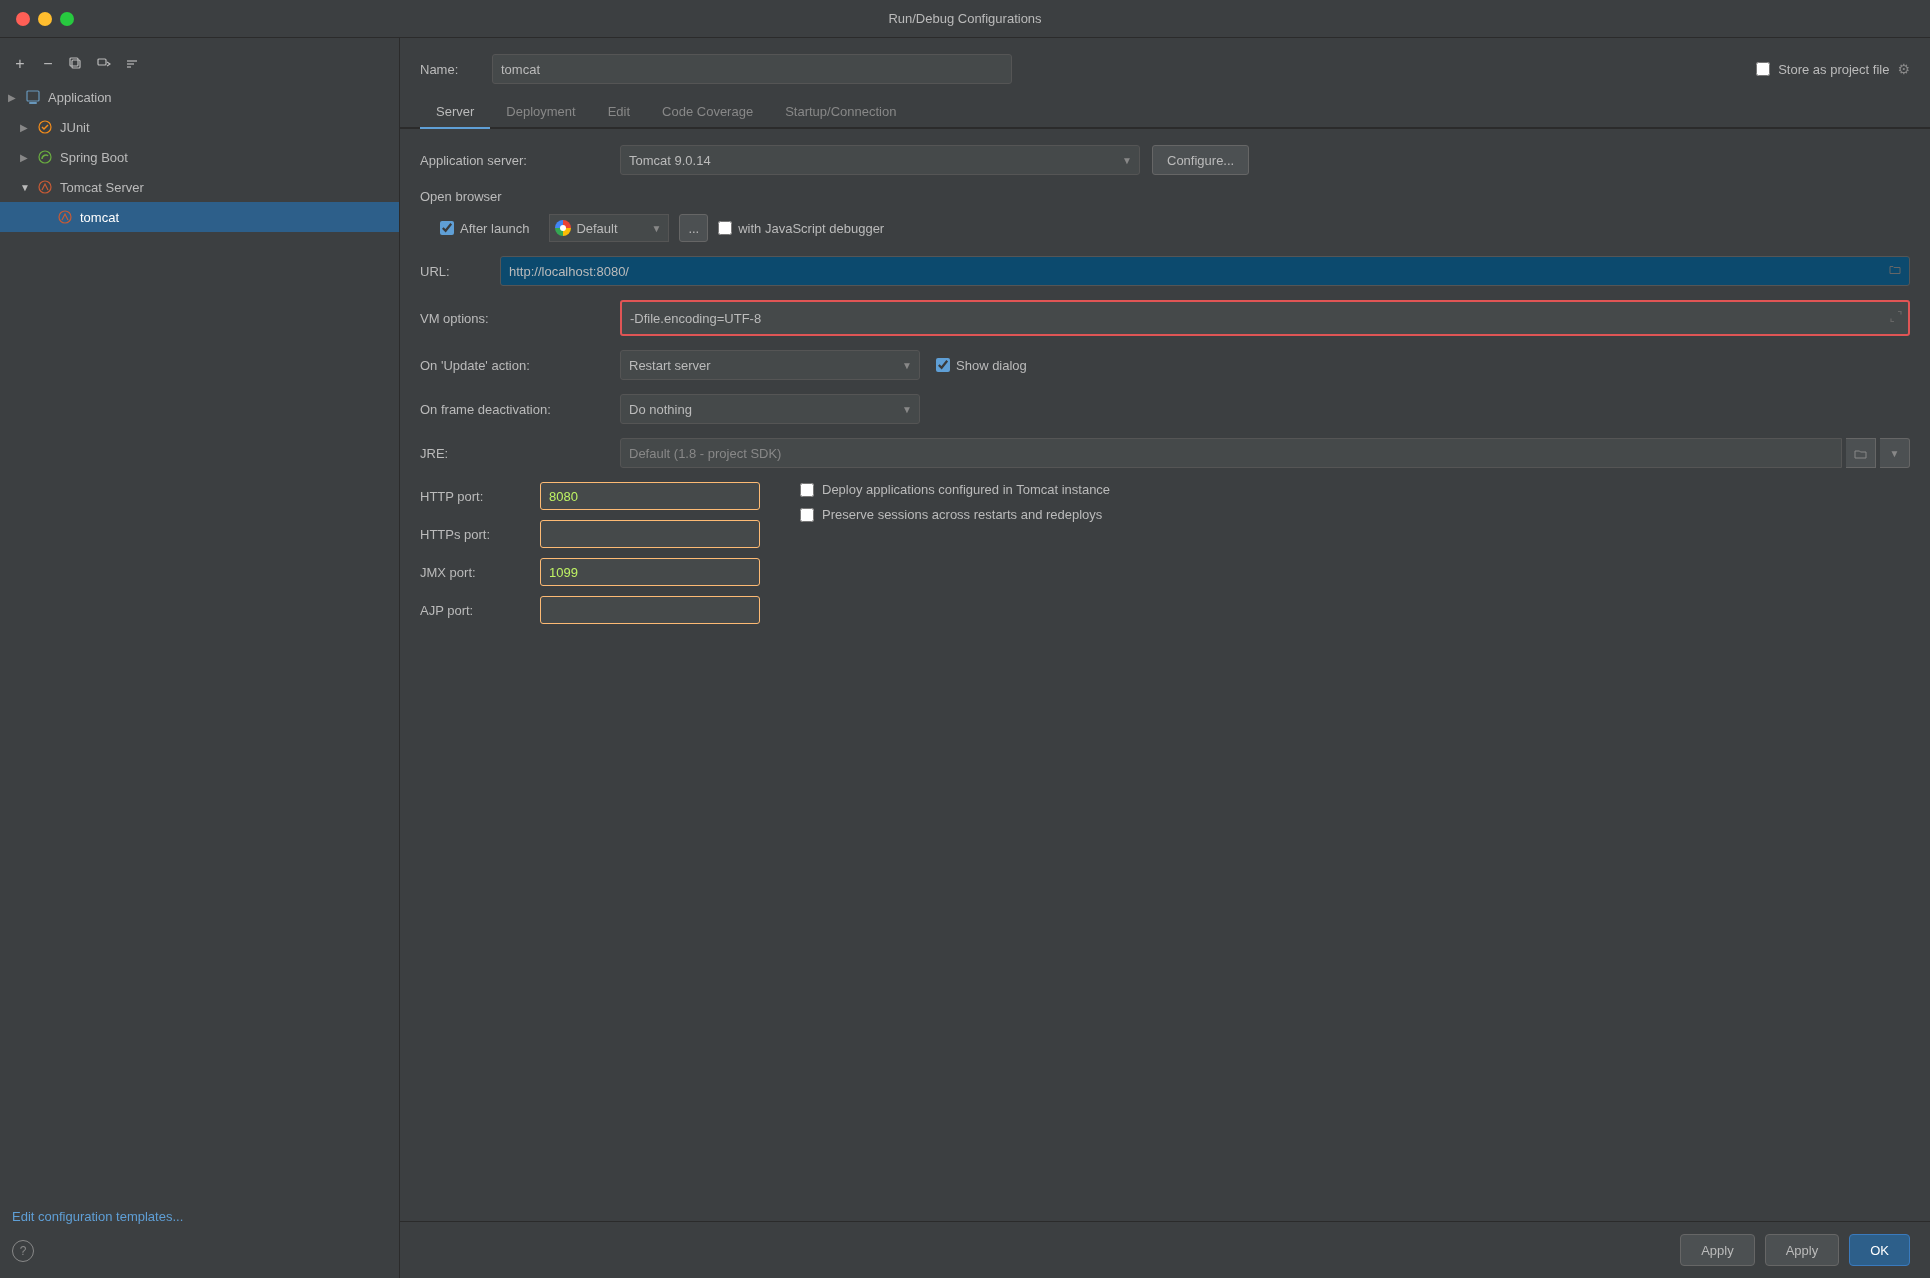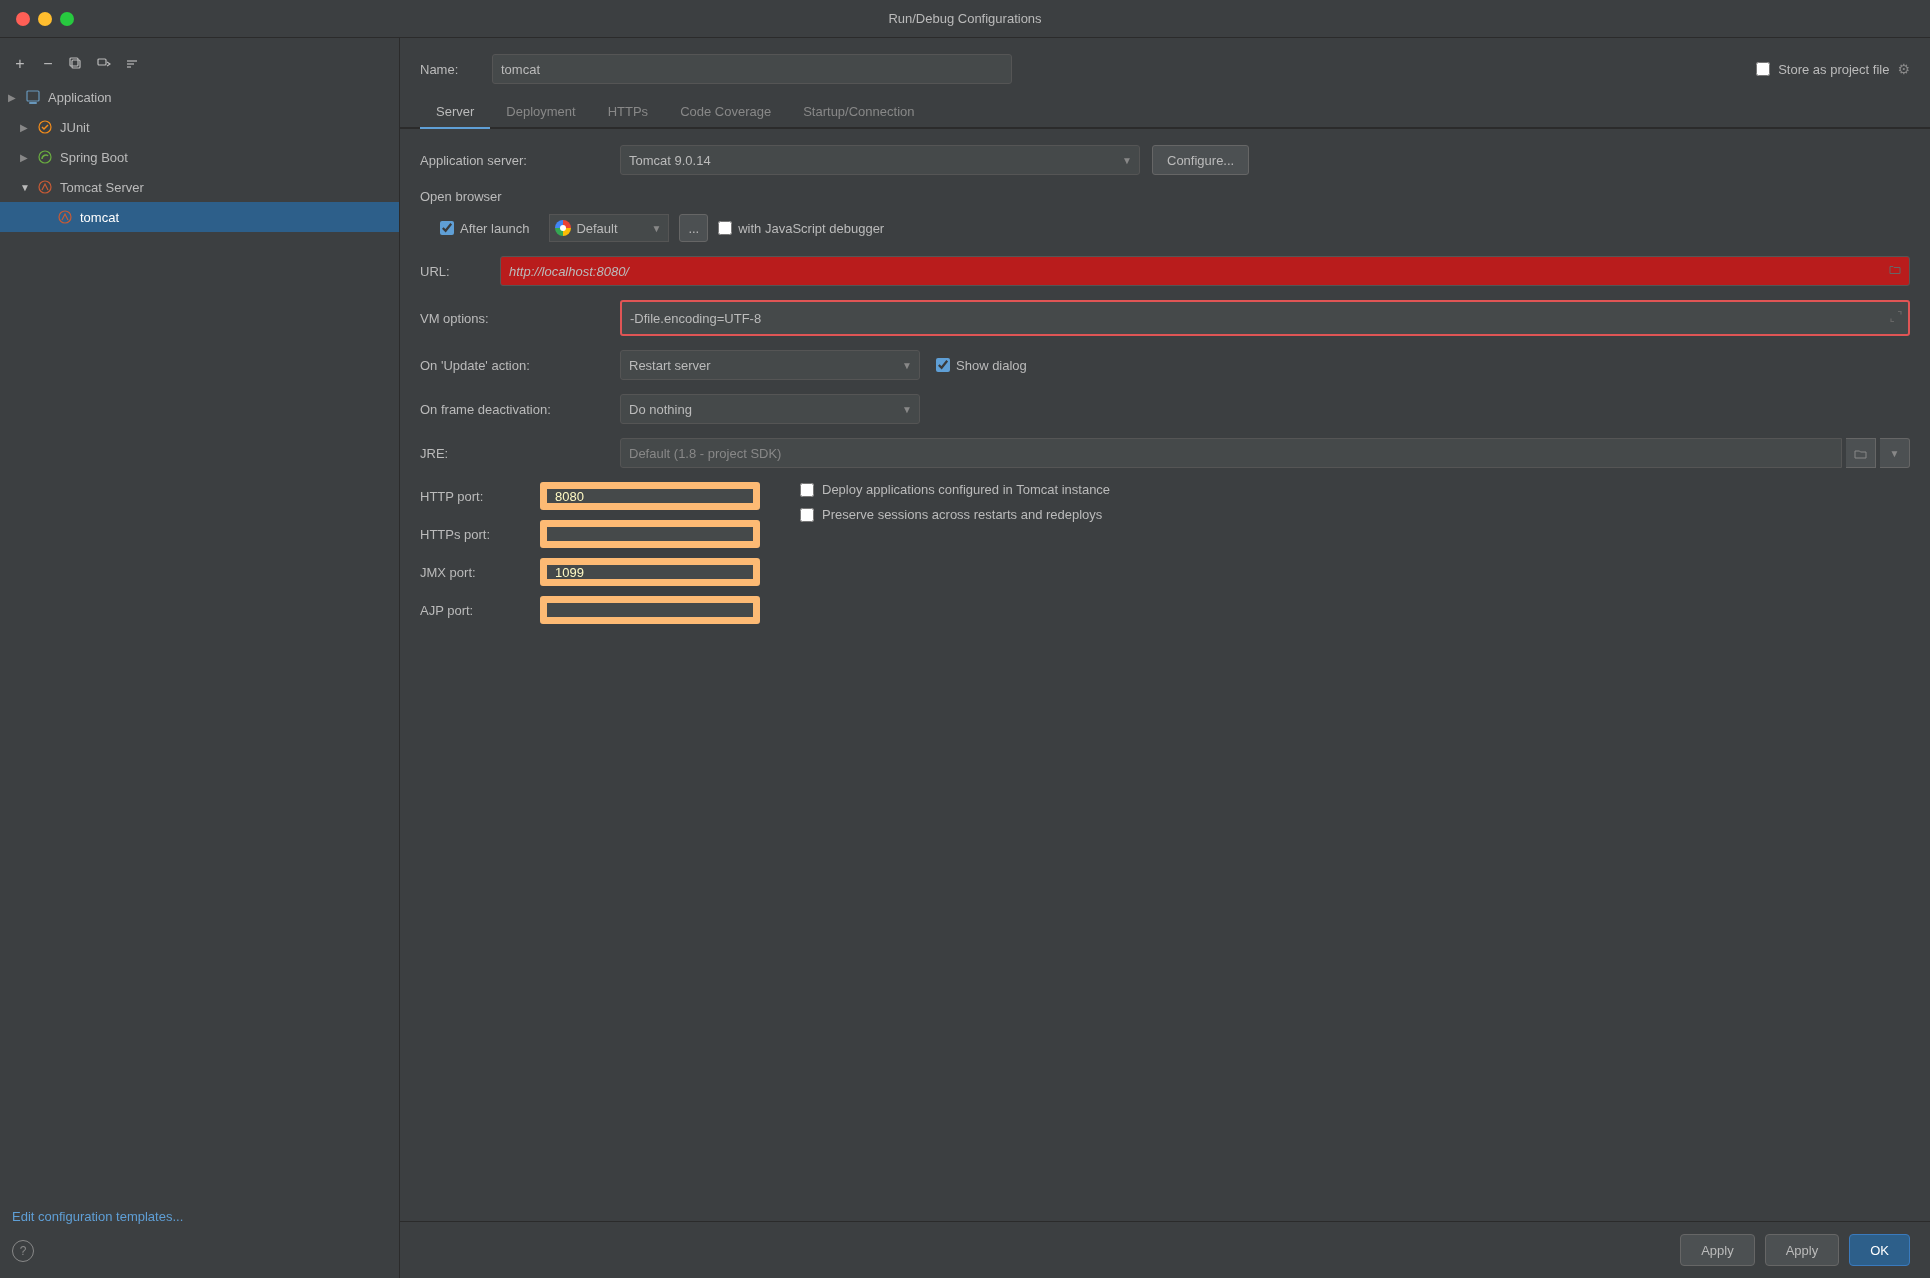--- a/index.html
+++ b/index.html
@@ -360,27 +360,26 @@
       width: 80px;
       flex-shrink: 0;
     }
     .url-input-wrapper {
       flex: 1;
       position: relative;
     }
     .url-input {
       width: 100%;
       height: 30px;
-      background: #b91c1c;
+      background: #0c4a6e;
       border: 1px solid #555;
       border-radius: 3px;
       color: #bbbbbb;
       padding: 0 30px 0 8px;
       font-size: 13px;
-      font-style: italic;
     }
     .url-icon {
       position: absolute;
       right: 8px;
       top: 50%;
       transform: translateY(-50%);
       color: #666;
       font-size: 14px;
       pointer-events: none;
     }
@@ -488,23 +487,23 @@
     .port-label {
       color: #bbbbbb;
       font-size: 13px;
       width: 120px;
       flex-shrink: 0;
     }
     .port-input {
       width: 220px;
       height: 28px;
       background: #45494a;
-      border: 7px solid #fdba74;
-      border-radius: 3px;
-      color: #fef9c3;
+      border: 1px solid #fdba74;
+      border-radius: 3px;
+      color: #bef264;
       padding: 0 8px;
       font-size: 13px;
     }
     .deploy-option-row {
       display: flex;
       align-items: center;
       gap: 8px;
       margin-bottom: 10px;
     }
 
@@ -662,21 +661,21 @@
       <div class="store-project-row">
         <input type="checkbox" class="store-checkbox" style="">
         <span class="store-label">Store as project file</span>
         <span class="gear-icon">⚙</span>
       </div>
     </div>
 
     <div class="tabs-row">
       <div class="tab active">Server</div>
       <div class="tab">Deployment</div>
-      <div class="tab">HTTPs</div>
+      <div class="tab">Edit</div>
       <div class="tab">Code Coverage</div>
       <div class="tab">Startup/Connection</div>
     </div>
 
     <div class="form-content">
 
       <div class="form-row">
         <span class="form-label">Application server:</span>
         <div class="select-wrapper">
           <select>

